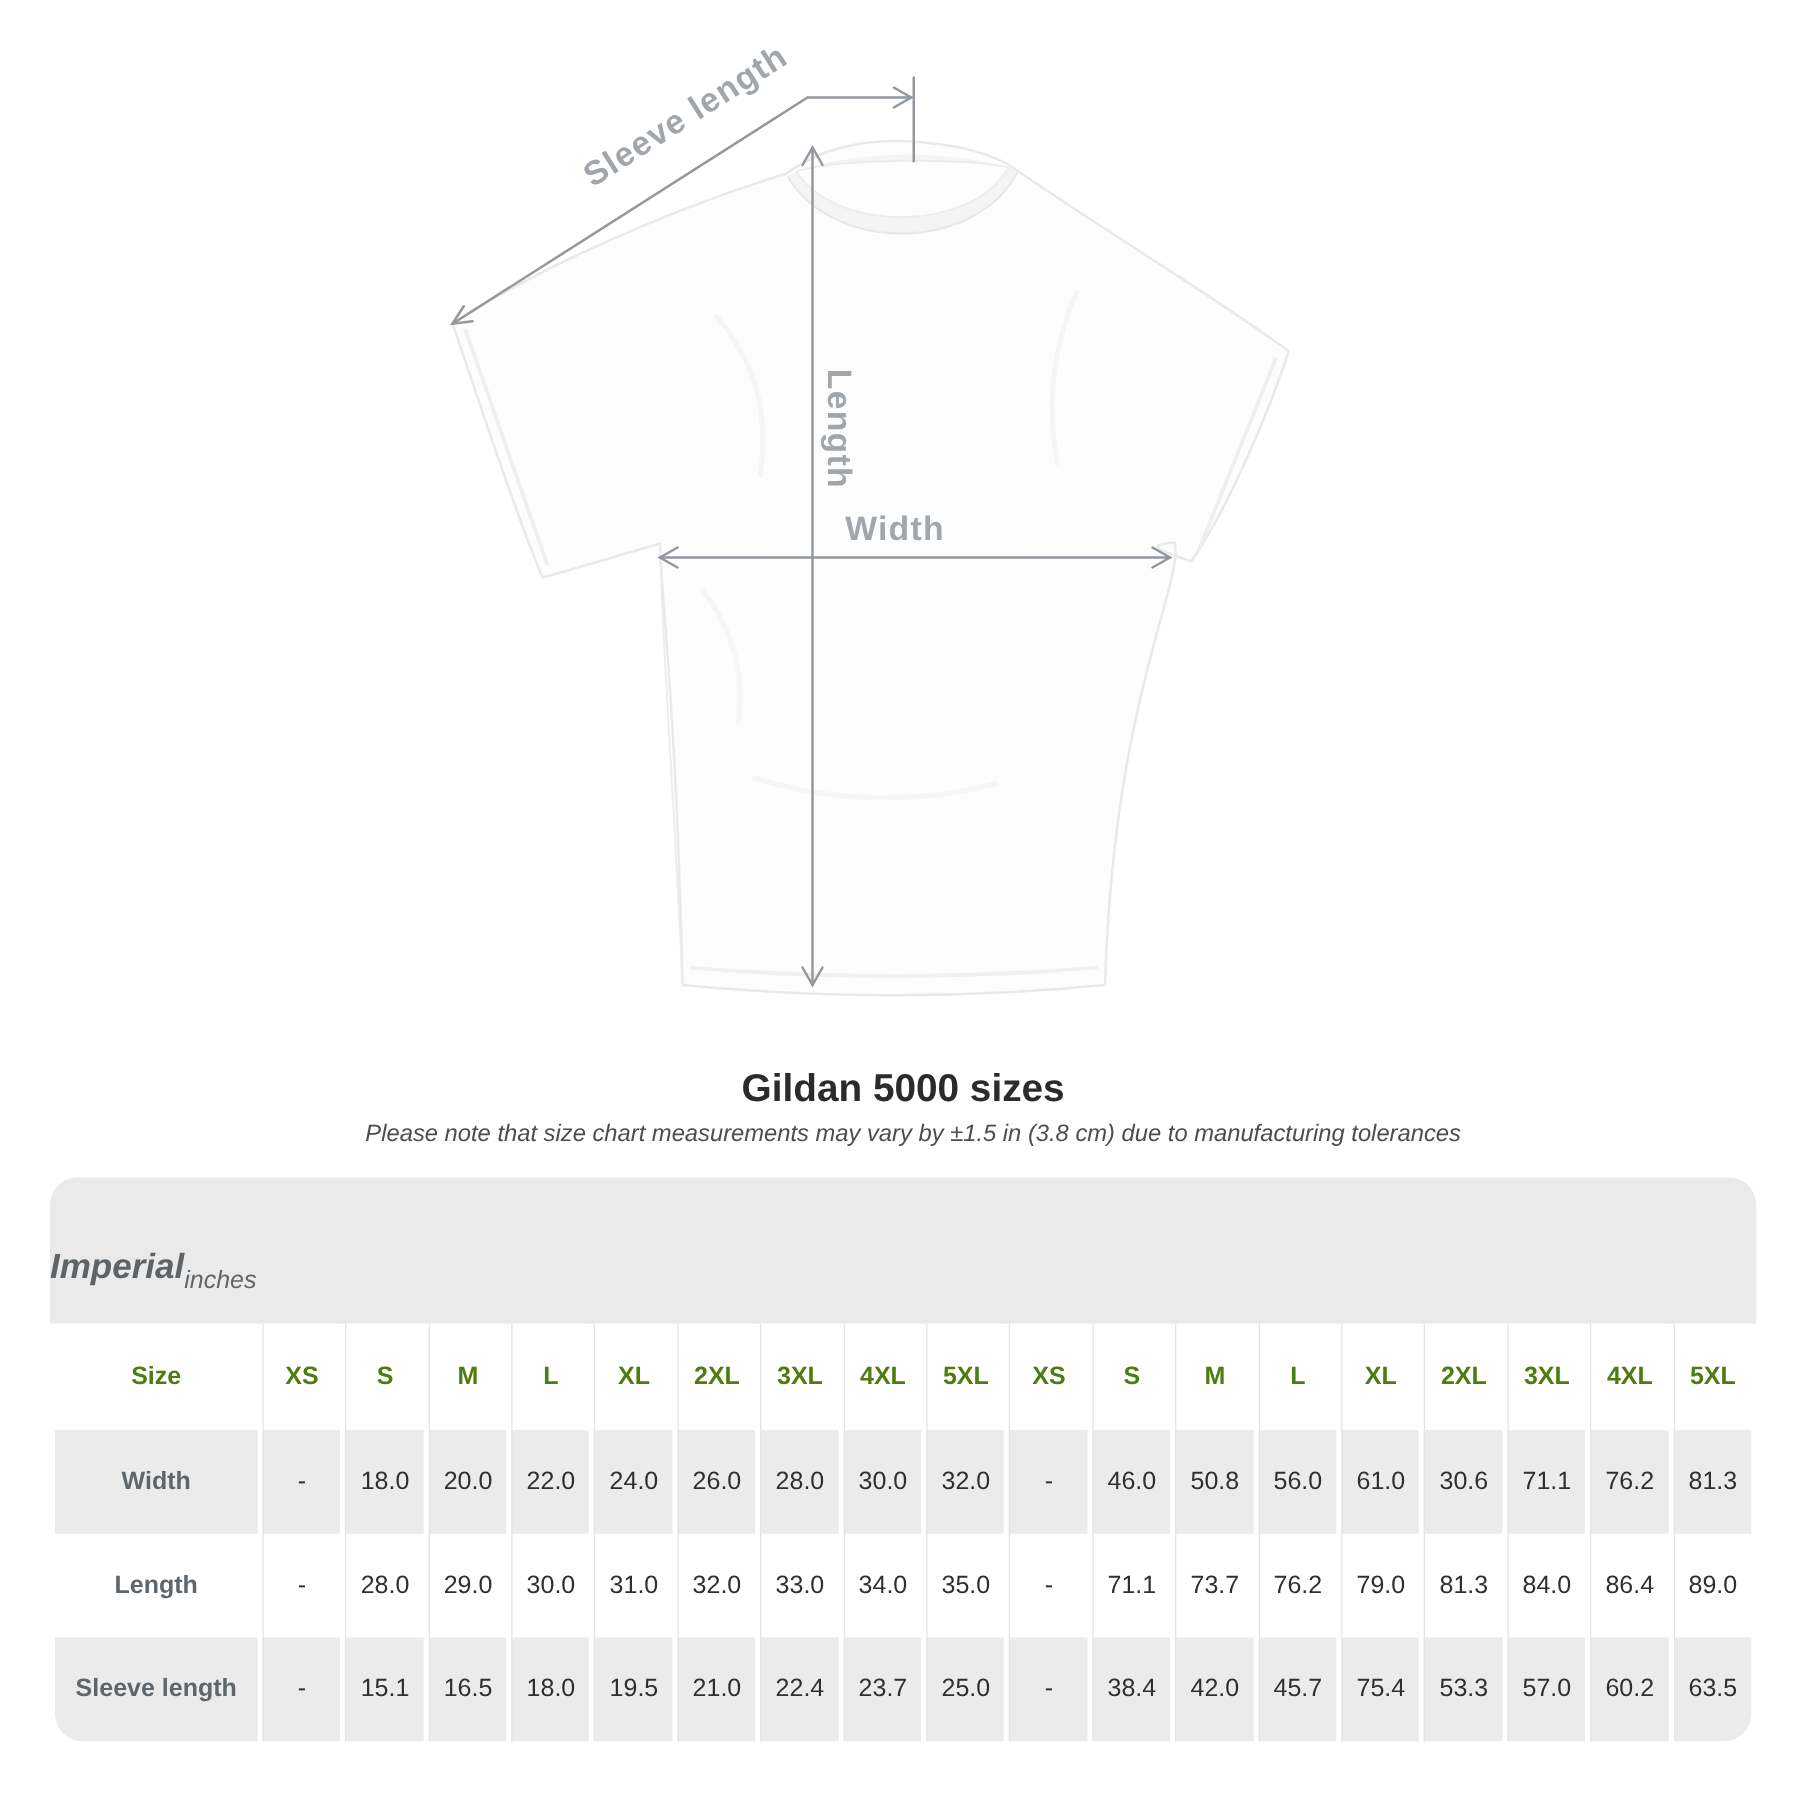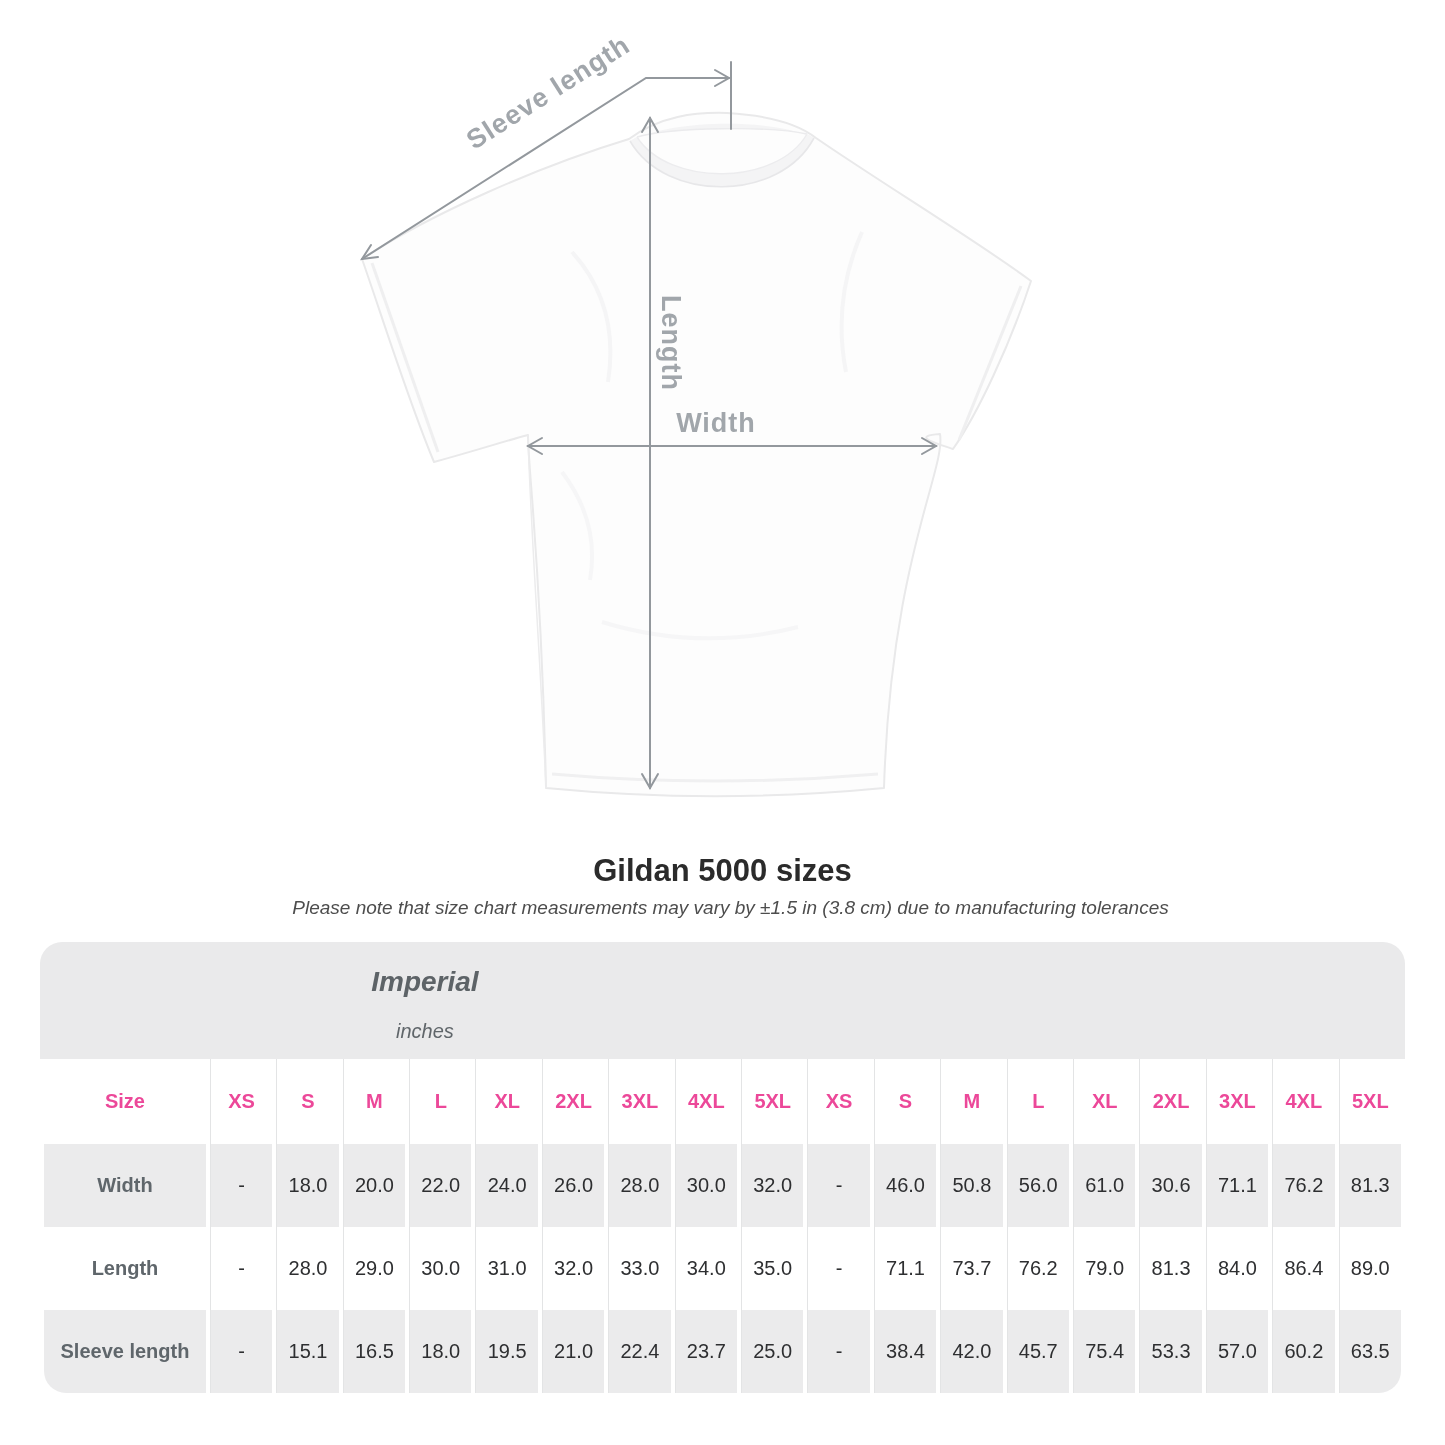--- a/index.html
+++ b/index.html
@@ -16,36 +16,36 @@
     margin:8px 0 0 0;line-height:36px;
   }
   .page-note{
     text-align:center;font-style:italic;font-size:19px;color:#4d4d4d;
     margin:7px 0 0 16px;line-height:24px;
   }
   .table-wrap{margin:22px 40px 0 40px;}
   .unit-band{
     display:flex;background:#eaeaeb;border-radius:22px 22px 0 0;height:117px;
   }
-  .unit-band .half{display:flex;flex-direction:column;justify-content:flex-start;
+  .unit-band .half{display:flex;flex-direction:row;justify-content:flex-start;
     align-items:center;padding-top:24px;box-sizing:border-box;}
   .half-imperial{width:56.4%;}
   .half-metric{width:43.6%;}
   .unit-label{font-weight:bold;font-style:italic;font-size:28px;color:#5d6367;line-height:32px;}
   .unit-sub{font-style:italic;font-size:20px;color:#60666a;line-height:22px;margin-top:22px;}
   table.size-table{
     width:100%;table-layout:fixed;border-collapse:separate;border-spacing:4px 0;
   }
   table.size-table col.c-size{width:12.6%;}
   .size-table th,.size-table td{
     padding:0;text-align:center;vertical-align:middle;
     border-left:1px solid #e3e4e5;font-weight:normal;
   }
   .size-table .first{border-left:none;}
-  .size-table tr.hdr th{height:85px;background:#ffffff;font-weight:bold;font-size:20px;color:#ec4899;}
+  .size-table tr.hdr th{height:85px;background:#ffffff;font-weight:bold;font-size:20px;color:#4d7c0f;}
   .size-table tr.data td{height:83px;font-size:20px;color:#2e2f31;}
   .size-table tr.data td.rowlabel{font-weight:bold;font-size:20px;color:#5f666b;}
   .size-table tr.stripe td{background:#ebebec;}
   .size-table tr.last td.rowlabel{border-bottom-left-radius:22px;}
   .size-table tr.last td.corner-br{border-bottom-right-radius:22px;text-align:center;}
 </style>
 </head>
 <body>
 
 <div class="diagram">

